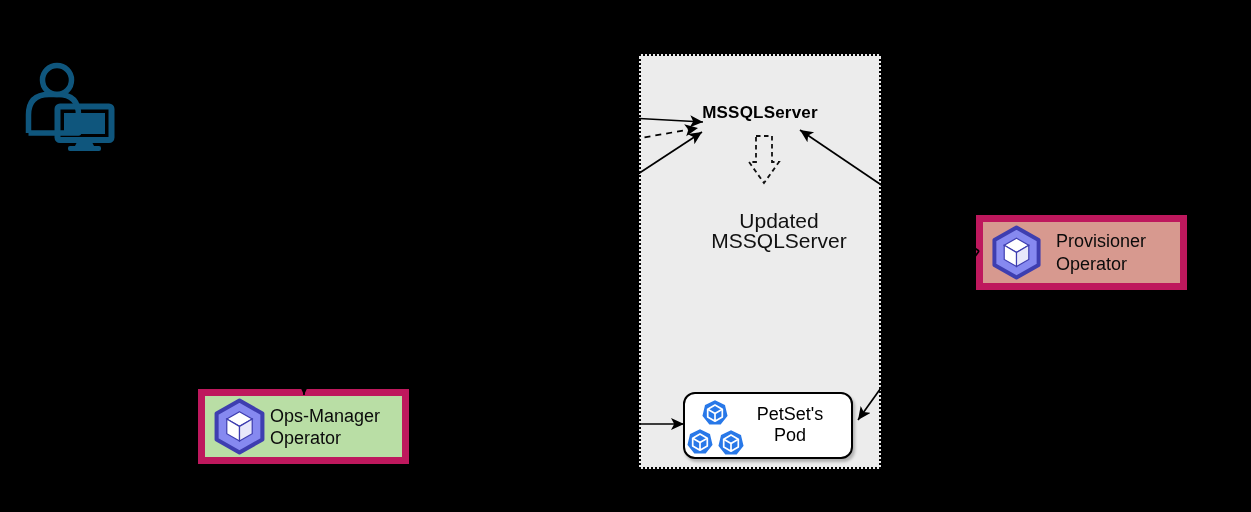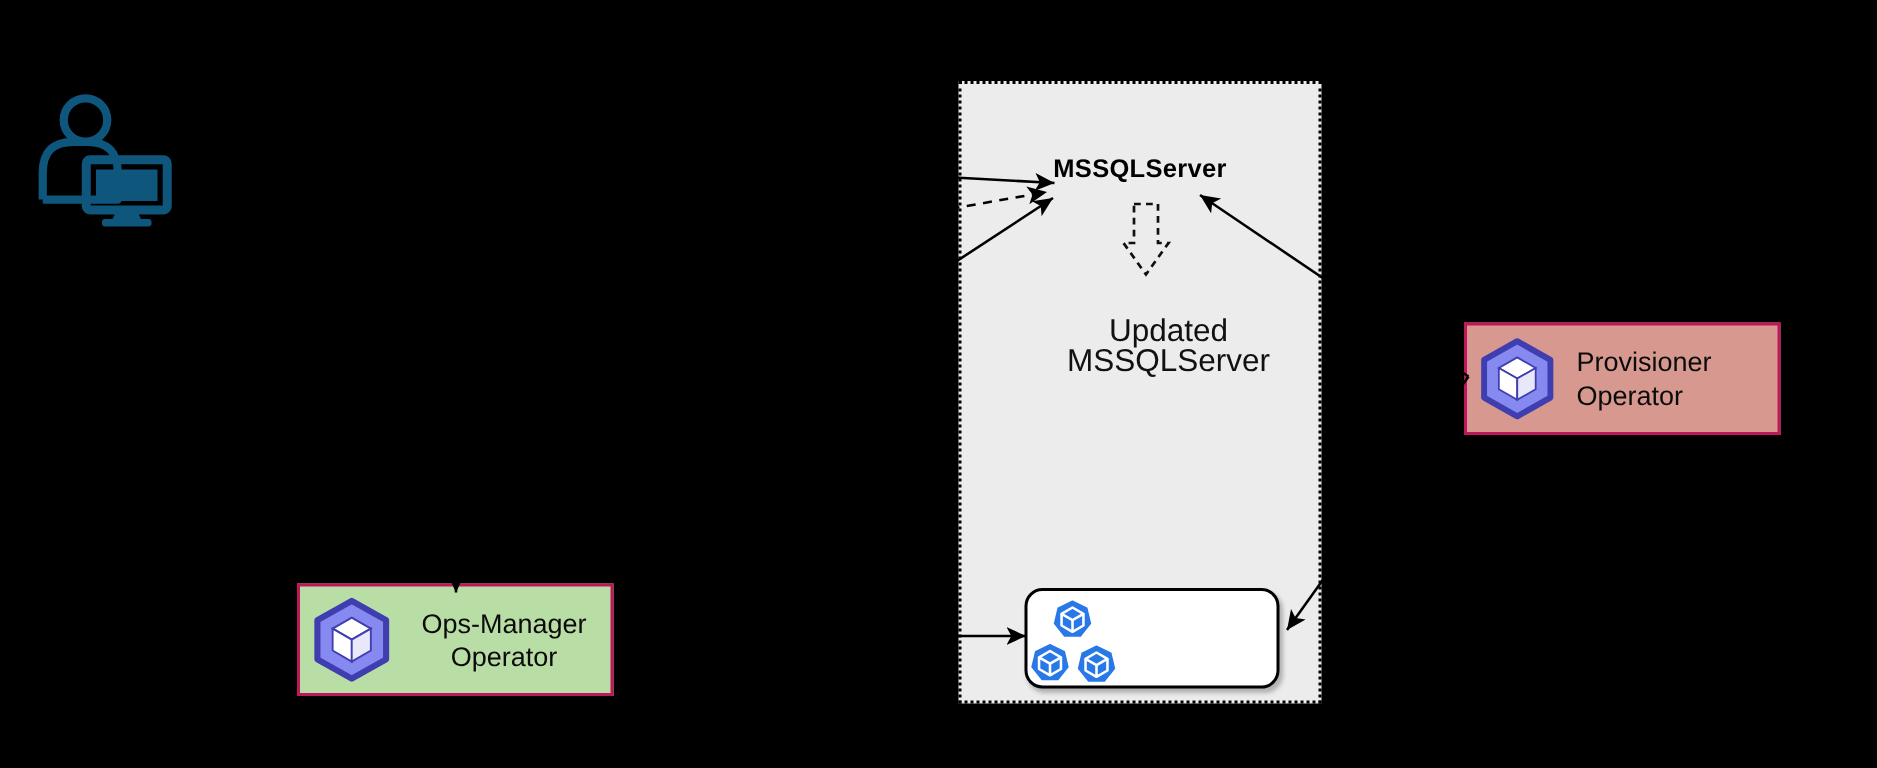--- a/index.html
+++ b/index.html
@@ -18,28 +18,28 @@
   .mssql-label{
     left:639px;top:103px;width:242px;text-align:center;
     font-size:17px;font-weight:700;color:#000;letter-spacing:.2px;
   }
   .updated-label{
     left:679px;top:211px;width:200px;text-align:center;
     font-size:21px;line-height:20px;color:#111;white-space:pre-line;
   }
   
   .opbox{
-    box-sizing:border-box;border:2px solid #be185d;
+    box-sizing:border-box;border:7px solid #be185d;
     display:flex;align-items:center;
     box-shadow:2px 3px 3px rgba(0,0,0,0.35);
   }
   .opbox.green{left:198px;top:389px;width:211px;height:75px;background:#b9dea5;}
   .opbox.pink{left:976px;top:215px;width:211px;height:75px;background:#d7998f;}
   .opbox .label{font-size:18px;line-height:22px;color:#0b0b0b;white-space:pre-line;}
-  .opbox.green .label{width:142px;text-align:center;margin-left:2px;}
+  .opbox.green .label{width:142px;margin-left:2px;}
   .opbox.pink .label{margin-left:12px;text-align:left;line-height:23px;}
   .opicon{flex:0 0 auto;margin-left:6px;}
   .petset{
     left:683px;top:392px;width:170px;height:67px;background:#fff;
     border:2.5px solid #000;border-radius:12px;box-sizing:border-box;
     box-shadow:2px 3px 3px rgba(0,0,0,0.25);
   }
   .petset-label{
     left:737px;top:404px;width:106px;text-align:center;
     font-size:18px;line-height:21px;color:#000;white-space:pre-line;
@@ -99,20 +99,22 @@
       <g id="pod">
         <polygon points="0,-14 10.9,-8.7 13.7,3.1 6.1,12.6 -6.1,12.6 -13.7,3.1 -10.9,-8.7" fill="#2878e8" stroke="#ffffff" stroke-width="2.2" stroke-linejoin="round"></polygon>
         <polygon points="0,-8 7.3,-3.8 0,0.4 -7.3,-3.8" fill="none" stroke="#fff" stroke-width="1.7" stroke-linejoin="round"></polygon>
         <path d="M -7.3 -3.8 L -7.3 4 L 0 8.2 L 7.3 4 L 7.3 -3.8 M 0 0.4 L 0 8.2" fill="none" stroke="#fff" stroke-width="1.7" stroke-linejoin="round"></path>
       </g>
     </defs>
     <use href="#pod" x="31" y="16"></use>
     <use href="#pod" x="16" y="45"></use>
     <use href="#pod" x="47" y="46"></use>
   </svg>
+  <div class="abs petset-label">PetSet's
+Pod</div>
 
   <svg class="abs overlay" width="1251" height="512" viewBox="0 0 1251 512">
     <defs>
       <marker id="ah" markerUnits="userSpaceOnUse" markerWidth="15" markerHeight="13" refX="13" refY="6" orient="auto">
         <path d="M0,0 L13,6 L0,12 L3.2,6 Z" fill="#000"></path>
       </marker>
     </defs>
     <line x1="612" y1="117" x2="703" y2="122" stroke="#000" stroke-width="1.7" marker-end="url(#ah)"></line>
     <line x1="612" y1="143" x2="698" y2="128" stroke="#000" stroke-width="1.7" stroke-dasharray="6,5" marker-end="url(#ah)"></line>
     <line x1="612" y1="191" x2="702" y2="132" stroke="#000" stroke-width="1.7" marker-end="url(#ah)"></line>

